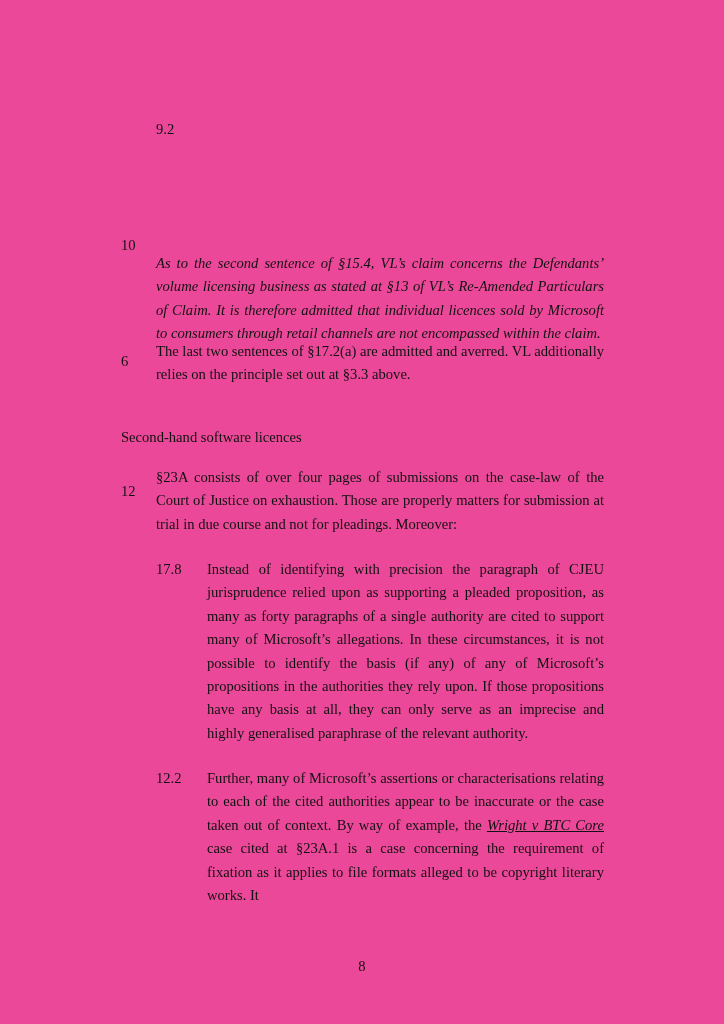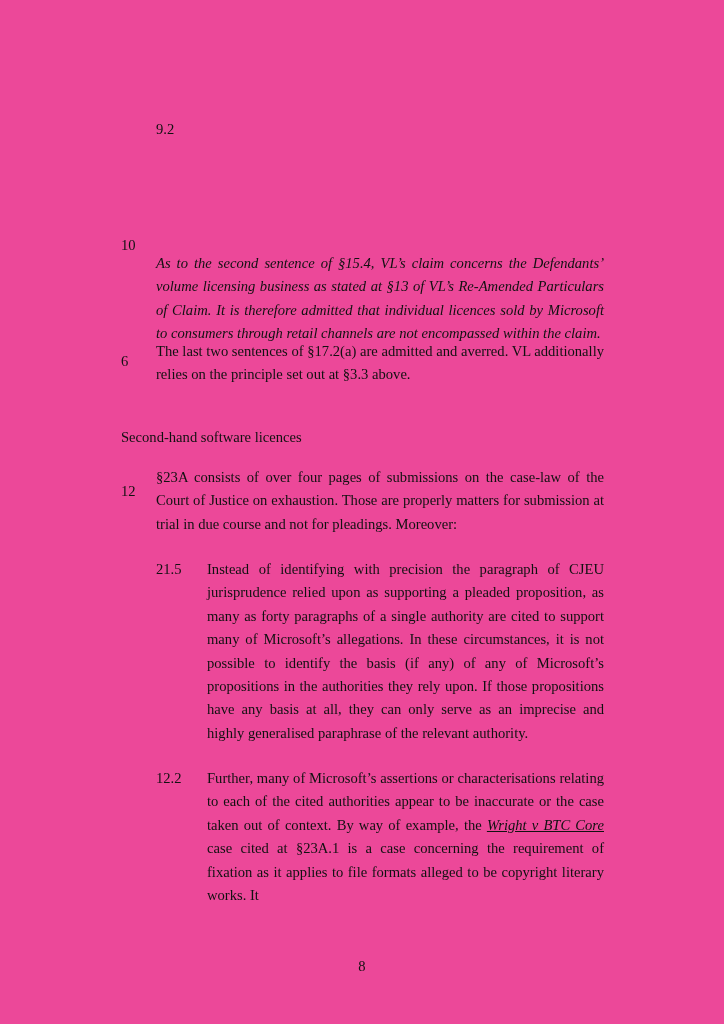--- a/index.html
+++ b/index.html
@@ -61,21 +61,21 @@
   <div class="para body-text" style="left:156px; top:252px; width:448px;font-style:italic;">As to the second sentence of §15.4, VL’s claim concerns the Defendants’ volume licensing business as stated at §13 of VL’s Re-Amended Particulars of Claim. It is therefore admitted that individual licences sold by Microsoft to consumers through retail channels are not encompassed within the claim.</div>
 
   <div class="num" style="left:121px; top:350px;">6</div>
   <div class="para body-text" style="left:156px; top:340px; width:448px;">The last two sentences of §17.2(a) are admitted and averred. VL additionally relies on the principle set out at §3.3 above.</div>
 
   <div class="heading" style="left:121px; top:426px;">Second-hand software licences</div>
 
   <div class="num" style="left:121px; top:464px;margin-top:16px;">12</div>
   <div class="para body-text" style="left:156px; top:466px; width:448px;">§23A consists of over four pages of submissions on the case-law of the Court of Justice on exhaustion. Those are properly matters for submission at trial in due course and not for pleadings. Moreover:</div>
 
-  <div class="num" style="left:156px; top:558px;">21.5</div>
+  <div class="num" style="left:156px; top:558px;">17.8</div>
   <div class="para body-text" style="left:207px; top:558px; width:397px;">Instead of identifying with precision the paragraph of CJEU jurisprudence relied upon as supporting a pleaded proposition, as many as forty paragraphs of a single authority are cited to support many of Microsoft’s allegations. In these circumstances, it is not possible to identify the basis (if any) of any of Microsoft’s propositions in the authorities they rely upon. If those propositions have any basis at all, they can only serve as an imprecise and highly generalised paraphrase of the relevant authority.</div>
 
   <div class="num" style="left:156px; top:767px;">12.2</div>
   <div class="para body-text" style="left:207px; top:767px; width:397px;"><span>Further, many of Microsoft’s assertions or characterisations relating to each of the cited authorities appear to be inaccurate or the case taken out of context. By way of example, the </span><i>Wright v BTC Core</i><span> case cited at §23A.1 is a case concerning the requirement of fixation as it applies to file formats alleged to be copyright literary works. It</span></div>
 
   <div class="page-number" style="top:956px;">8</div>
 
 </div>
 
 </body></html>

